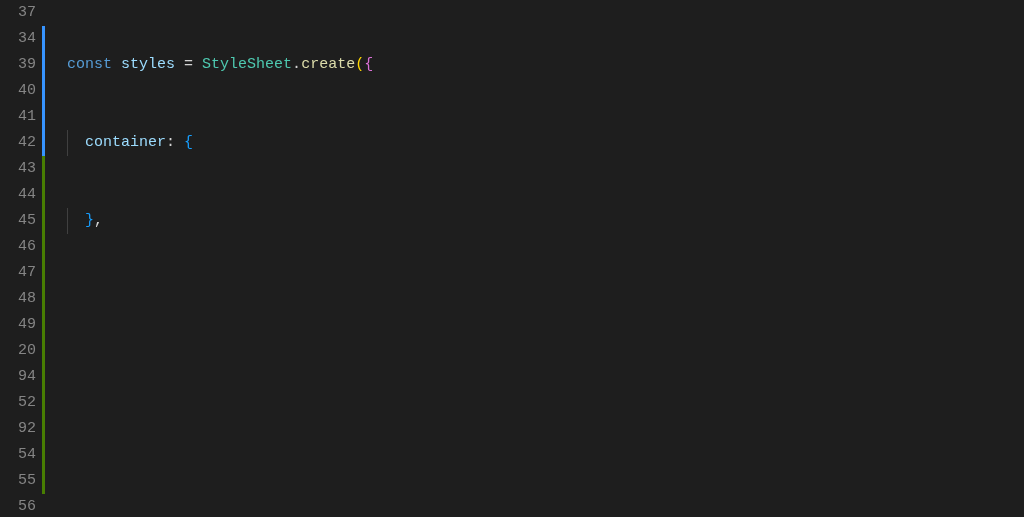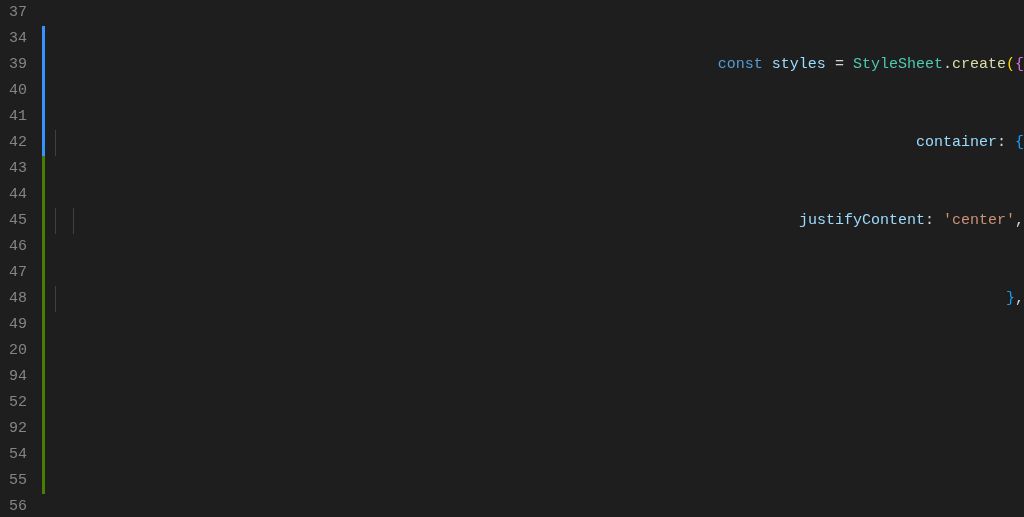--- a/index.html
+++ b/index.html
@@ -21,39 +21,37 @@
       background: #1e1e1e;
       color: #858585;
       width: 42px;
       text-align: right;
       padding-right: 6px;
       user-select: none;
       flex-shrink: 0;
     }
     .gutter-line {
       height: 26px;
-      text-align: center;
     }
     .modmarks {
       width: 3px;
       flex-shrink: 0;
       background: #1e1e1e;
     }
     .mark {
       height: 26px;
       width: 3px;
     }
     .mark.blue { background: #3794ff; }
     .mark.green { background: #487e02; }
     .code {
       flex: 1;
-      padding-left: 10px;
+      padding-left: 22px;
       white-space: pre;
       position: relative;
-      text-align: right;
     }
     .code-line {
       height: 26px;
       position: relative;
     }
     
     .kw { color: #569cd6; }           
     .var { color: #9cdcfe; }          
     .cls { color: #4ec9b0; }          
     .fn  { color: #dcdcaa; }          
@@ -121,21 +119,20 @@
     <div class="mark green"></div>
     <div class="mark green"></div>
     <div class="mark green"></div>
     <div class="mark green"></div>
     <div class="mark"></div>
   </div>
 
   <div class="code">
     <div class="code-line"><span class="kw">const</span> <span class="var">styles</span> <span class="op">=</span> <span class="cls">StyleSheet</span><span class="op">.</span><span class="fn">create</span><span class="brc-y">(</span><span class="brc-p">{</span></div>
     <div class="code-line"><span class="indent-guide ig1"></span>  <span class="var">container</span><span class="pun">:</span> <span class="brc-b">{</span></div>
-    <div class="code-line"><span class="indent-guide ig1"></span><span class="indent-guide ig2"></span>    <span class="var">justifyContent</span><span class="pun">:</span> <span class="str">'center'</span><span class="pun">,</span></div>
     <div class="code-line"><span class="indent-guide ig1"></span>  <span class="brc-b">}</span><span class="pun">,</span></div>
     
     
     
     
     
     
     
     
     

